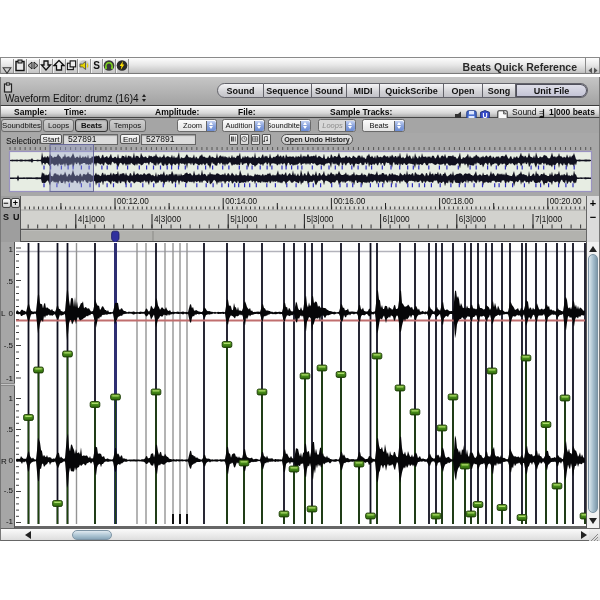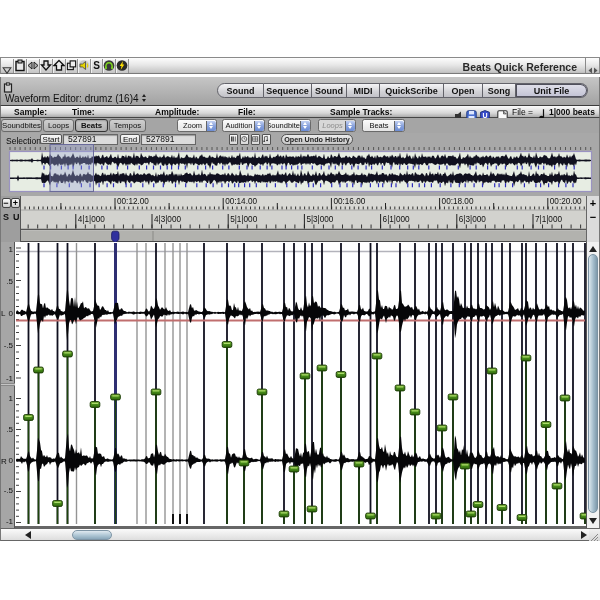--- a/index.html
+++ b/index.html
@@ -114,42 +114,42 @@
     <div class="tab" style="width:48px">Sequence</div>
     <div class="tab" style="width:35px">Sound</div>
     <div class="tab" style="width:33px">MIDI</div>
     <div class="tab" style="width:64px">QuickScribe</div>
     <div class="tab" style="width:39px">Open</div>
     <div class="tab" style="width:33px">Song</div>
     <div class="tab last sel" style="width:72px">Unit File</div>
   </div>
 <div class="row-sample"></div>
 <div class="slabel" style="left:14px">Sample:</div>
-<div class="slabel" style="left:72px">Time:</div>
+<div class="slabel" style="left:64px">Time:</div>
 <div class="slabel" style="left:155px">Amplitude:</div>
 <div class="slabel" style="left:238px">File:</div>
 <div class="slabel" style="left:330px">Sample Tracks:</div>
 <div class="abs" style="left:453px;top:107px"><svg width="9" height="10" viewBox="0 0 9 10">
       <rect x="2" y="3" width="3" height="4" fill="#333"></rect>
       <polygon points="5,3 8,0.5 8,9.5 5,7" fill="#333"></polygon>
     </svg></div>
 <div class="abs" style="left:466px;top:106.5px"><svg width="11" height="11" viewBox="0 0 11 11">
       <rect x="0.8" y="0.8" width="9.4" height="9.4" rx="1.5" fill="#4a6ed0" stroke="#223a80" stroke-width="1"></rect>
       <rect x="3" y="1" width="5" height="3.4" fill="#dce6ff"></rect>
       <rect x="2.6" y="6" width="5.8" height="4" fill="#dce6ff"></rect>
     </svg></div>
 <div class="abs" style="left:480px;top:106.5px"><svg width="10" height="11" viewBox="0 0 10 11">
       <path d="M5,0.6 L9.4,2.2 L9.4,6 Q9.4,9.4 5,10.6 Q0.6,9.4 0.6,6 L0.6,2.2 Z" fill="#3a4ecc" stroke="#1a2a77" stroke-width="0.9"></path>
       <text x="5" y="8" font-family="Liberation Sans" font-size="7" font-weight="bold" fill="#fff" text-anchor="middle">U</text>
     </svg></div>
 <div class="abs" style="left:497px;top:106.5px"><svg width="11" height="11" viewBox="0 0 11 11">
       <rect x="0.8" y="0.8" width="9.4" height="9.4" rx="1.2" fill="#fafafa" stroke="#333" stroke-width="1.1"></rect>
       <path d="M6.5,1.2 L9.2,3.9 L6.5,3.9 Z" fill="#ccc" stroke="#333" stroke-width="0.7"></path>
     </svg></div>
-<div class="slabel" style="left:512px;font-weight:normal">File =</div>
+<div class="slabel" style="left:512px;font-weight:normal">Sound =</div>
 <div class="abs" style="left:539px;top:105.5px"><svg width="7" height="12" viewBox="0 0 7 12">
       <ellipse cx="2.5" cy="9.5" rx="2.3" ry="1.8" fill="#111"></ellipse>
       <rect x="3.9" y="1.2" width="1.2" height="8.3" fill="#111"></rect>
     </svg></div>
 <div class="slabel" style="left:549px">1|000 beats</div>
 <div class="row-tabs2"></div>
 <div class="stab" style="left:1px;width:41px">Soundbites</div>
 <div class="stab" style="left:43px;width:31px">Loops</div>
 <div class="stab sel" style="left:75px;width:33px">Beats</div>
 <div class="stab" style="left:109px;width:37px">Tempos</div>

